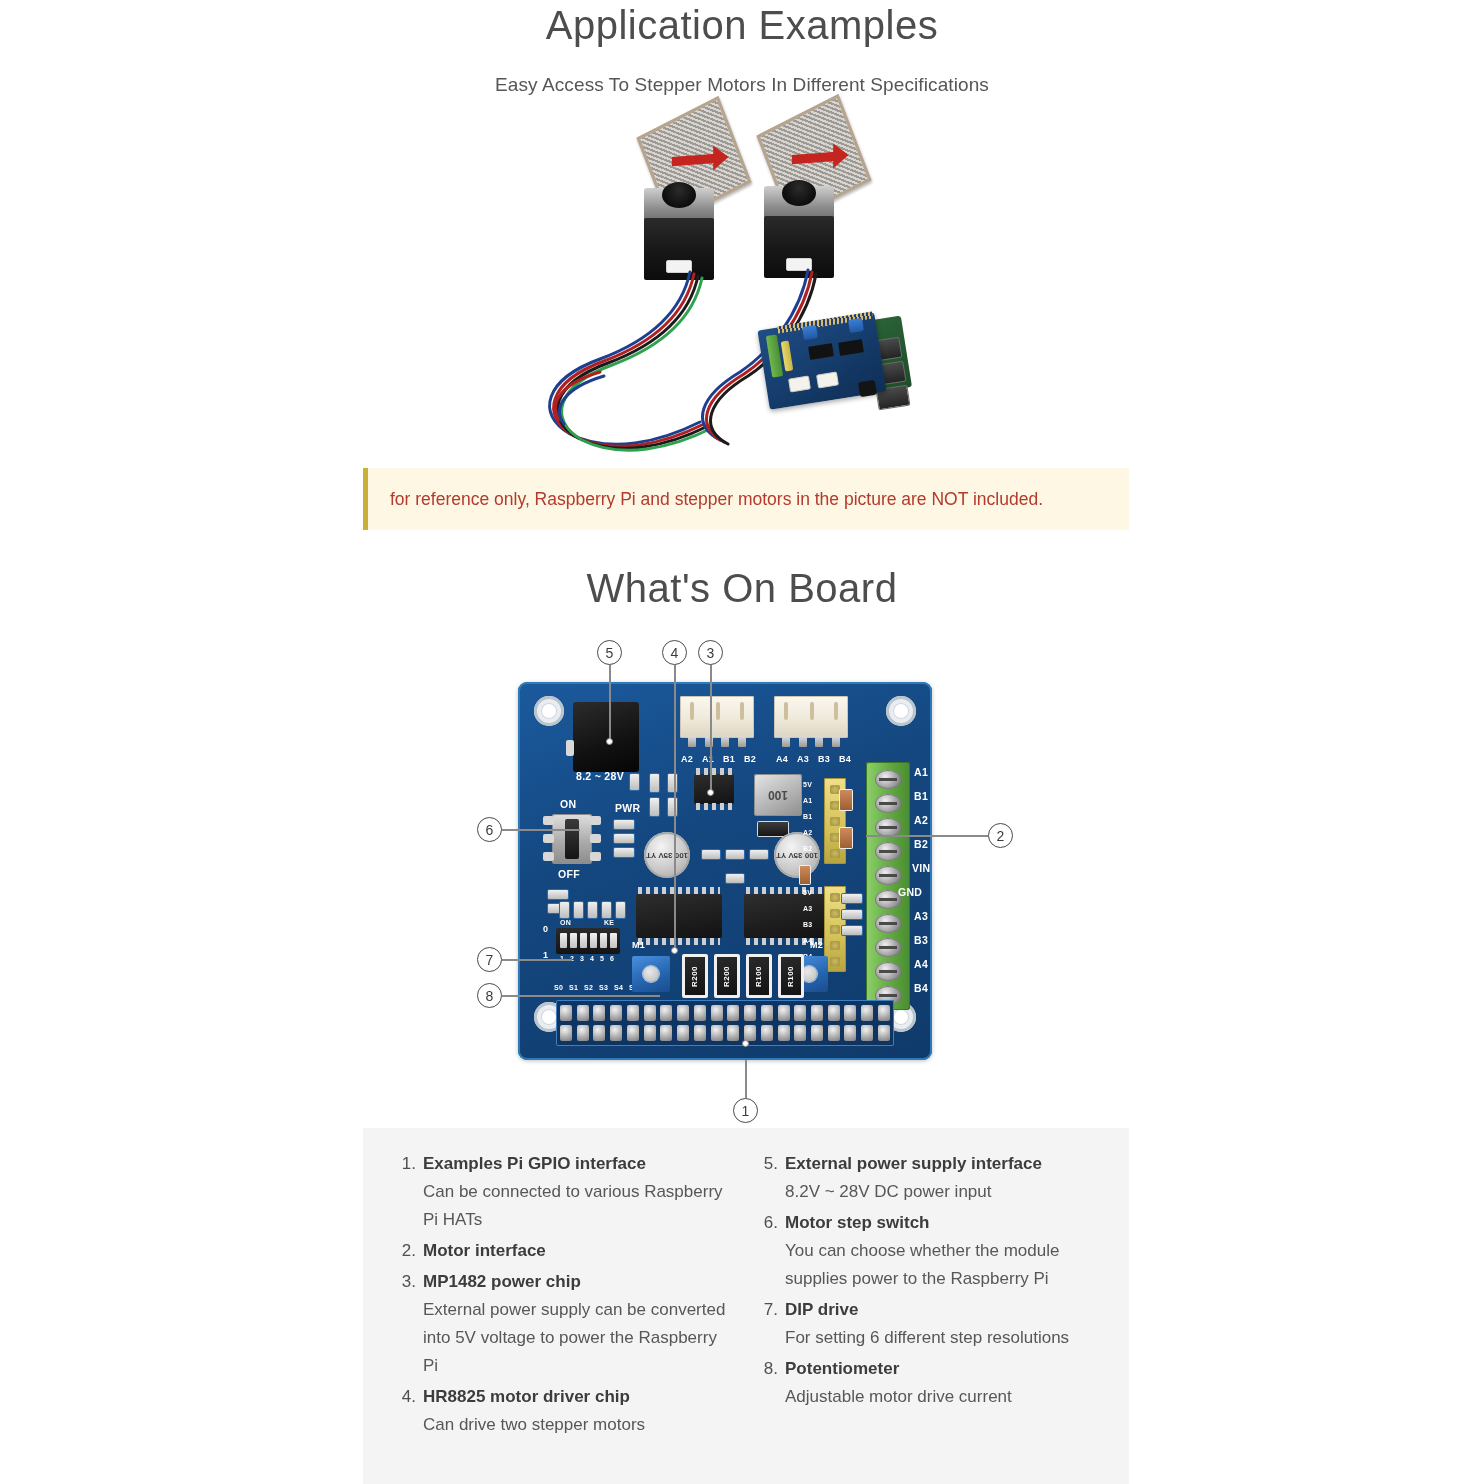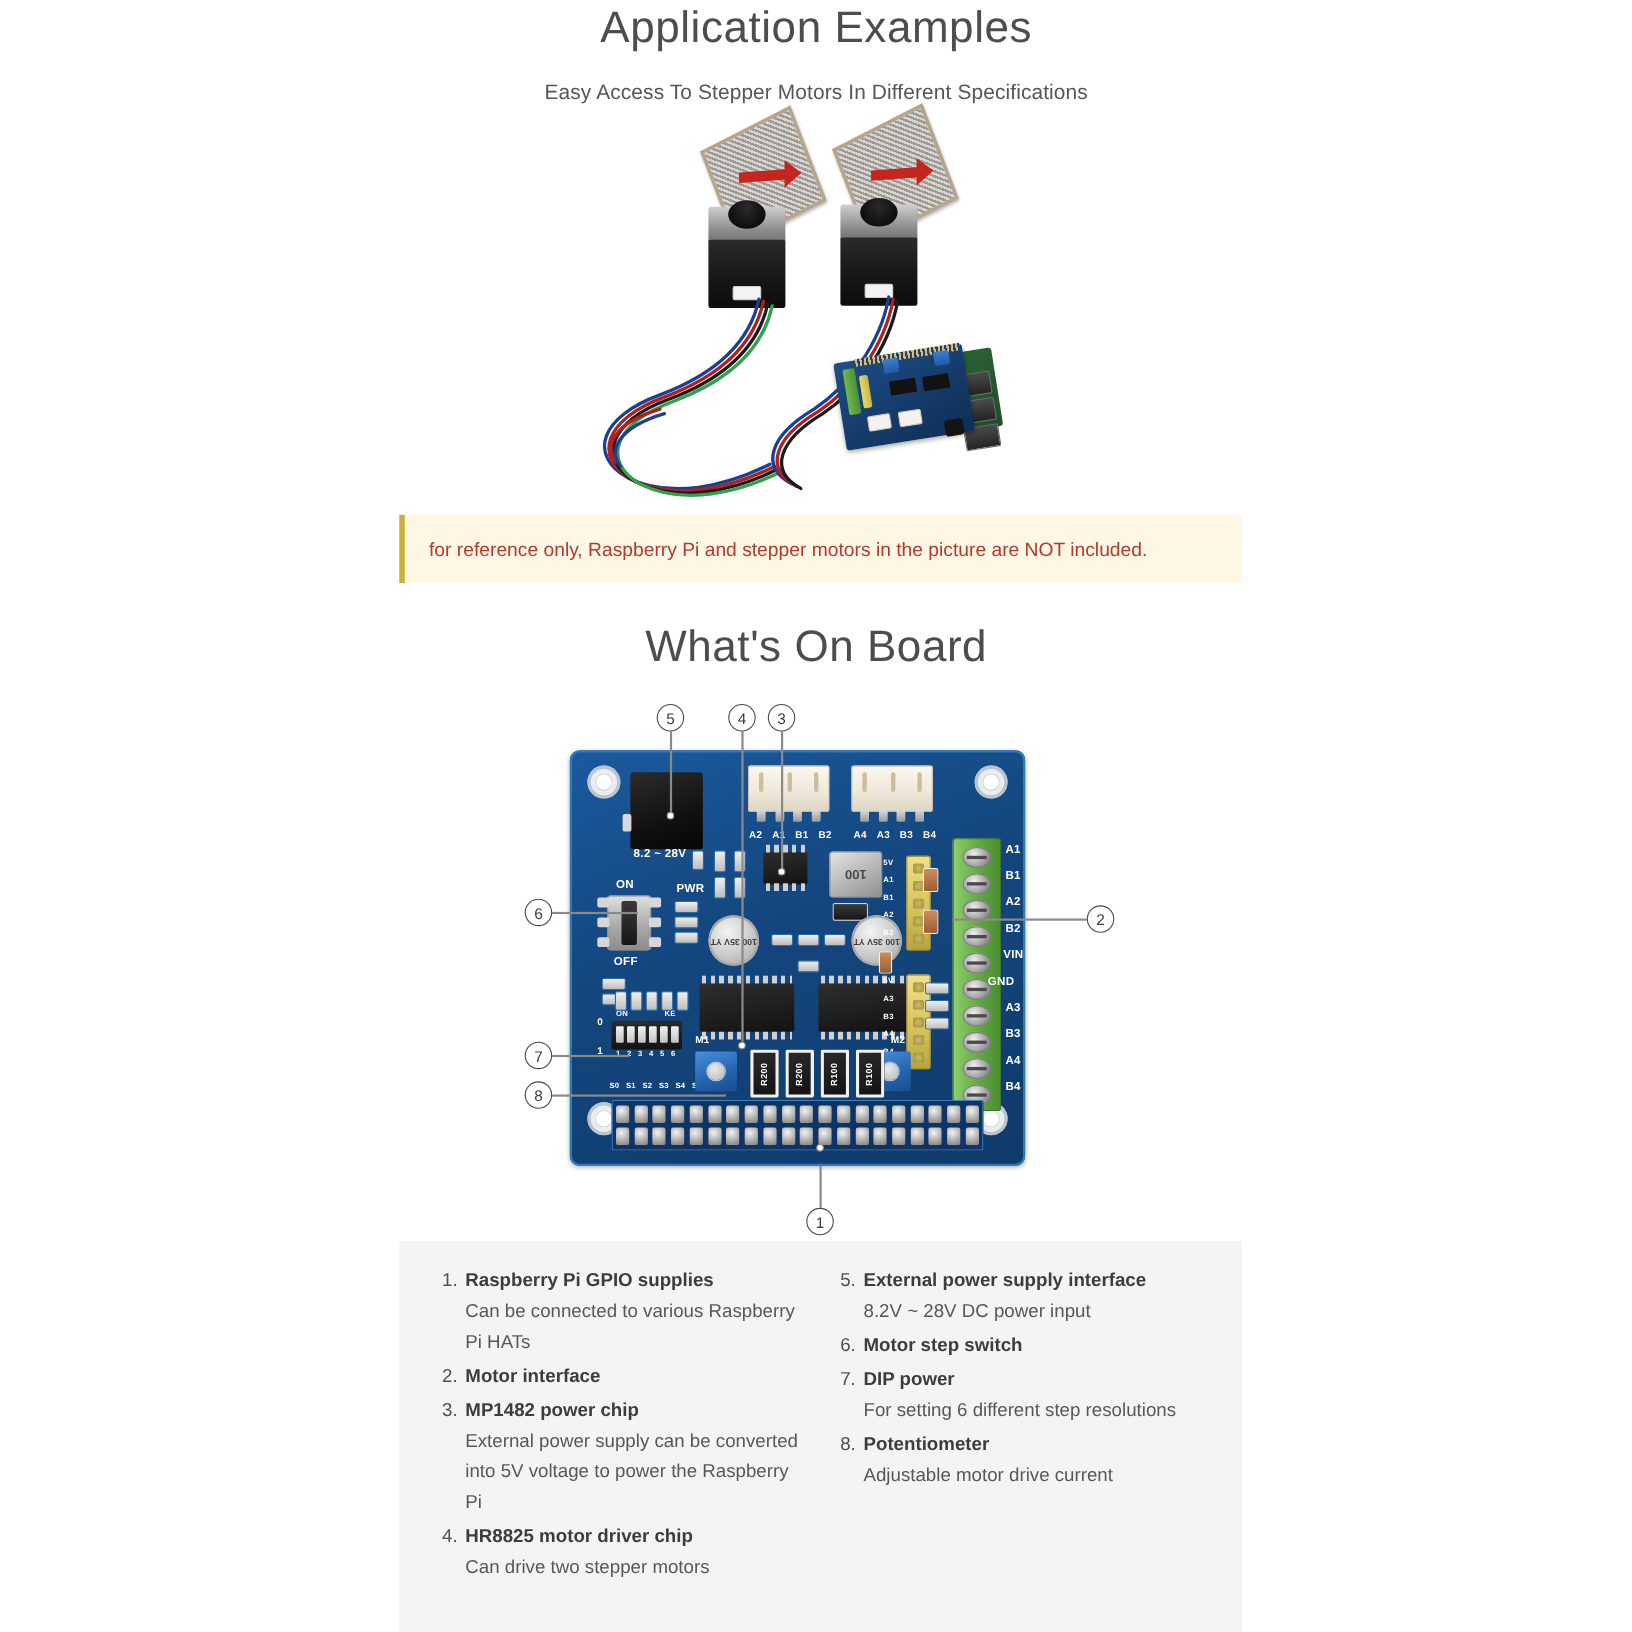--- a/index.html
+++ b/index.html
@@ -647,21 +647,21 @@
     <div class="smd" style="left:112px; top:92px; width:9px; height:16px;"></div>
   </div>
 </div>
 
 <div class="features">
 
   <div class="fcol">
     <div class="fitem">
       <div class="fnum">1.</div>
       <div class="fbody">
-        <div class="ftitle">Raspberry Pi GPIO supplies</div>
+        <div class="ftitle">Examples Pi GPIO interface</div>
         <div class="fdesc">Can be connected to various Raspberry Pi HATs</div>
       </div>
     </div>
     <div class="fitem">
       <div class="fnum">2.</div>
       <div class="fbody">
         <div class="ftitle">Motor interface</div>
       </div>
     </div>
     <div class="fitem">
@@ -685,26 +685,27 @@
       <div class="fnum">5.</div>
       <div class="fbody">
         <div class="ftitle">External power supply interface</div>
         <div class="fdesc">8.2V ~ 28V DC power input</div>
       </div>
     </div>
     <div class="fitem">
       <div class="fnum">6.</div>
       <div class="fbody">
         <div class="ftitle">Motor step switch</div>
+        <div class="fdesc">You can choose whether the module supplies power to the Raspberry Pi</div>
       </div>
     </div>
     <div class="fitem">
       <div class="fnum">7.</div>
       <div class="fbody">
-        <div class="ftitle">DIP power</div>
+        <div class="ftitle">DIP drive</div>
         <div class="fdesc">For setting 6 different step resolutions</div>
       </div>
     </div>
     <div class="fitem">
       <div class="fnum">8.</div>
       <div class="fbody">
         <div class="ftitle">Potentiometer</div>
         <div class="fdesc">Adjustable motor drive current</div>
       </div>
     </div>

